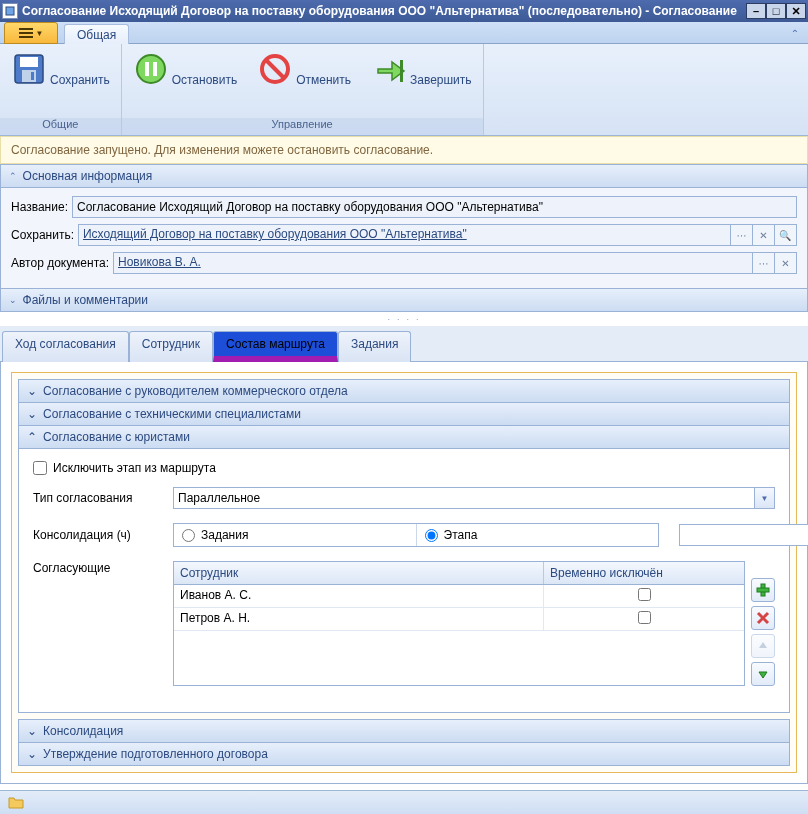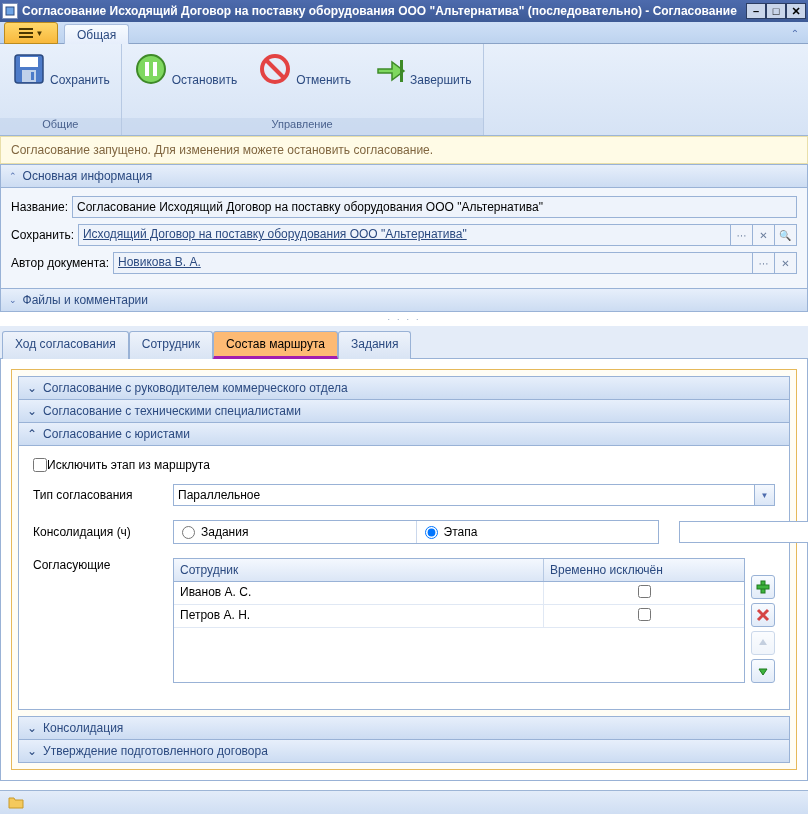--- a/index.html
+++ b/index.html
@@ -50,31 +50,31 @@
 .link-text { color: #2b4a80; text-decoration: underline; }
 .input-wrap { flex: 1; display: flex; }
 .input-btn { width: 22px; height: 22px; border: 1px solid #99b2d6; border-left: none; background: #f0f4fb; display: flex; align-items: center; justify-content: center; color: #6b7e9c; font-size: 10px; cursor: pointer; }
 
 
 .resize-grip { text-align: center; color: #8aa0c0; font-size: 9px; padding: 2px 0; letter-spacing: 2px; }
 
 
 .tabs { display: flex; border-bottom: 1px solid #99b2d6; background: #e4ecf8; padding-left: 2px; padding-top: 4px; }
 .tab { padding: 5px 12px; border: 1px solid #99b2d6; border-bottom: none; background: linear-gradient(#eef3fb,#d9e4f4); color: #2b4a80; cursor: pointer; margin-right: 0; border-radius: 3px 3px 0 0; position: relative; top: 1px; }
-.tab.active { background: #fdba74; color: #000; border-bottom: 3px solid #a21caf; }
+.tab.active { background: #1d4ed8; color: #000; border-bottom: 6px solid #a21caf; }
 
 .tab-pane { border: 1px solid #99b2d6; border-top: none; background: #fff; padding: 10px; }
 .tab-pane-inner { border: 1px solid #e6b95a; background: #fffdf5; padding: 6px; }
 
 
 .route-accord-hd { background: linear-gradient(#e7effb, #ccdcf2); border: 1px solid #99b2d6; padding: 4px 8px; color: #2b4a80; cursor: pointer; display: flex; align-items: center; gap: 6px; margin-top: 0; }
 .route-accord-hd + .route-accord-hd { border-top: none; }
 .route-accord-body { border: 1px solid #99b2d6; border-top: none; background: #fff; padding: 12px 14px; }
 
-.checkbox-row { display: flex; align-items: center; margin-bottom: 12px; }
+.checkbox-row { display: flex; align-items: center; gap: 6px; margin-bottom: 12px; }
 .checkbox-row input[type=checkbox] { width: 14px; height: 14px; }
 
 .fld-row { display: flex; align-items: center; gap: 10px; margin-bottom: 14px; }
 .fld-row > label { width: 130px; }
 .combo { flex: 1; display: flex; }
 .combo input { flex: 1; height: 22px; border: 1px solid #99b2d6; padding: 2px 4px; }
 .combo .dd { width: 20px; height: 22px; border: 1px solid #99b2d6; border-left: none; background: linear-gradient(#f4f8fe,#dbe6f6); display: flex; align-items: center; justify-content: center; font-size: 8px; color: #4d6bad; cursor: pointer; }
 
 .radio-group { flex: 1; display: flex; border: 1px solid #99b2d6; height: 24px; }
 .radio-opt { flex: 1; display: flex; align-items: center; gap: 6px; padding: 0 8px; border-right: 1px solid #cbd8ec; }

